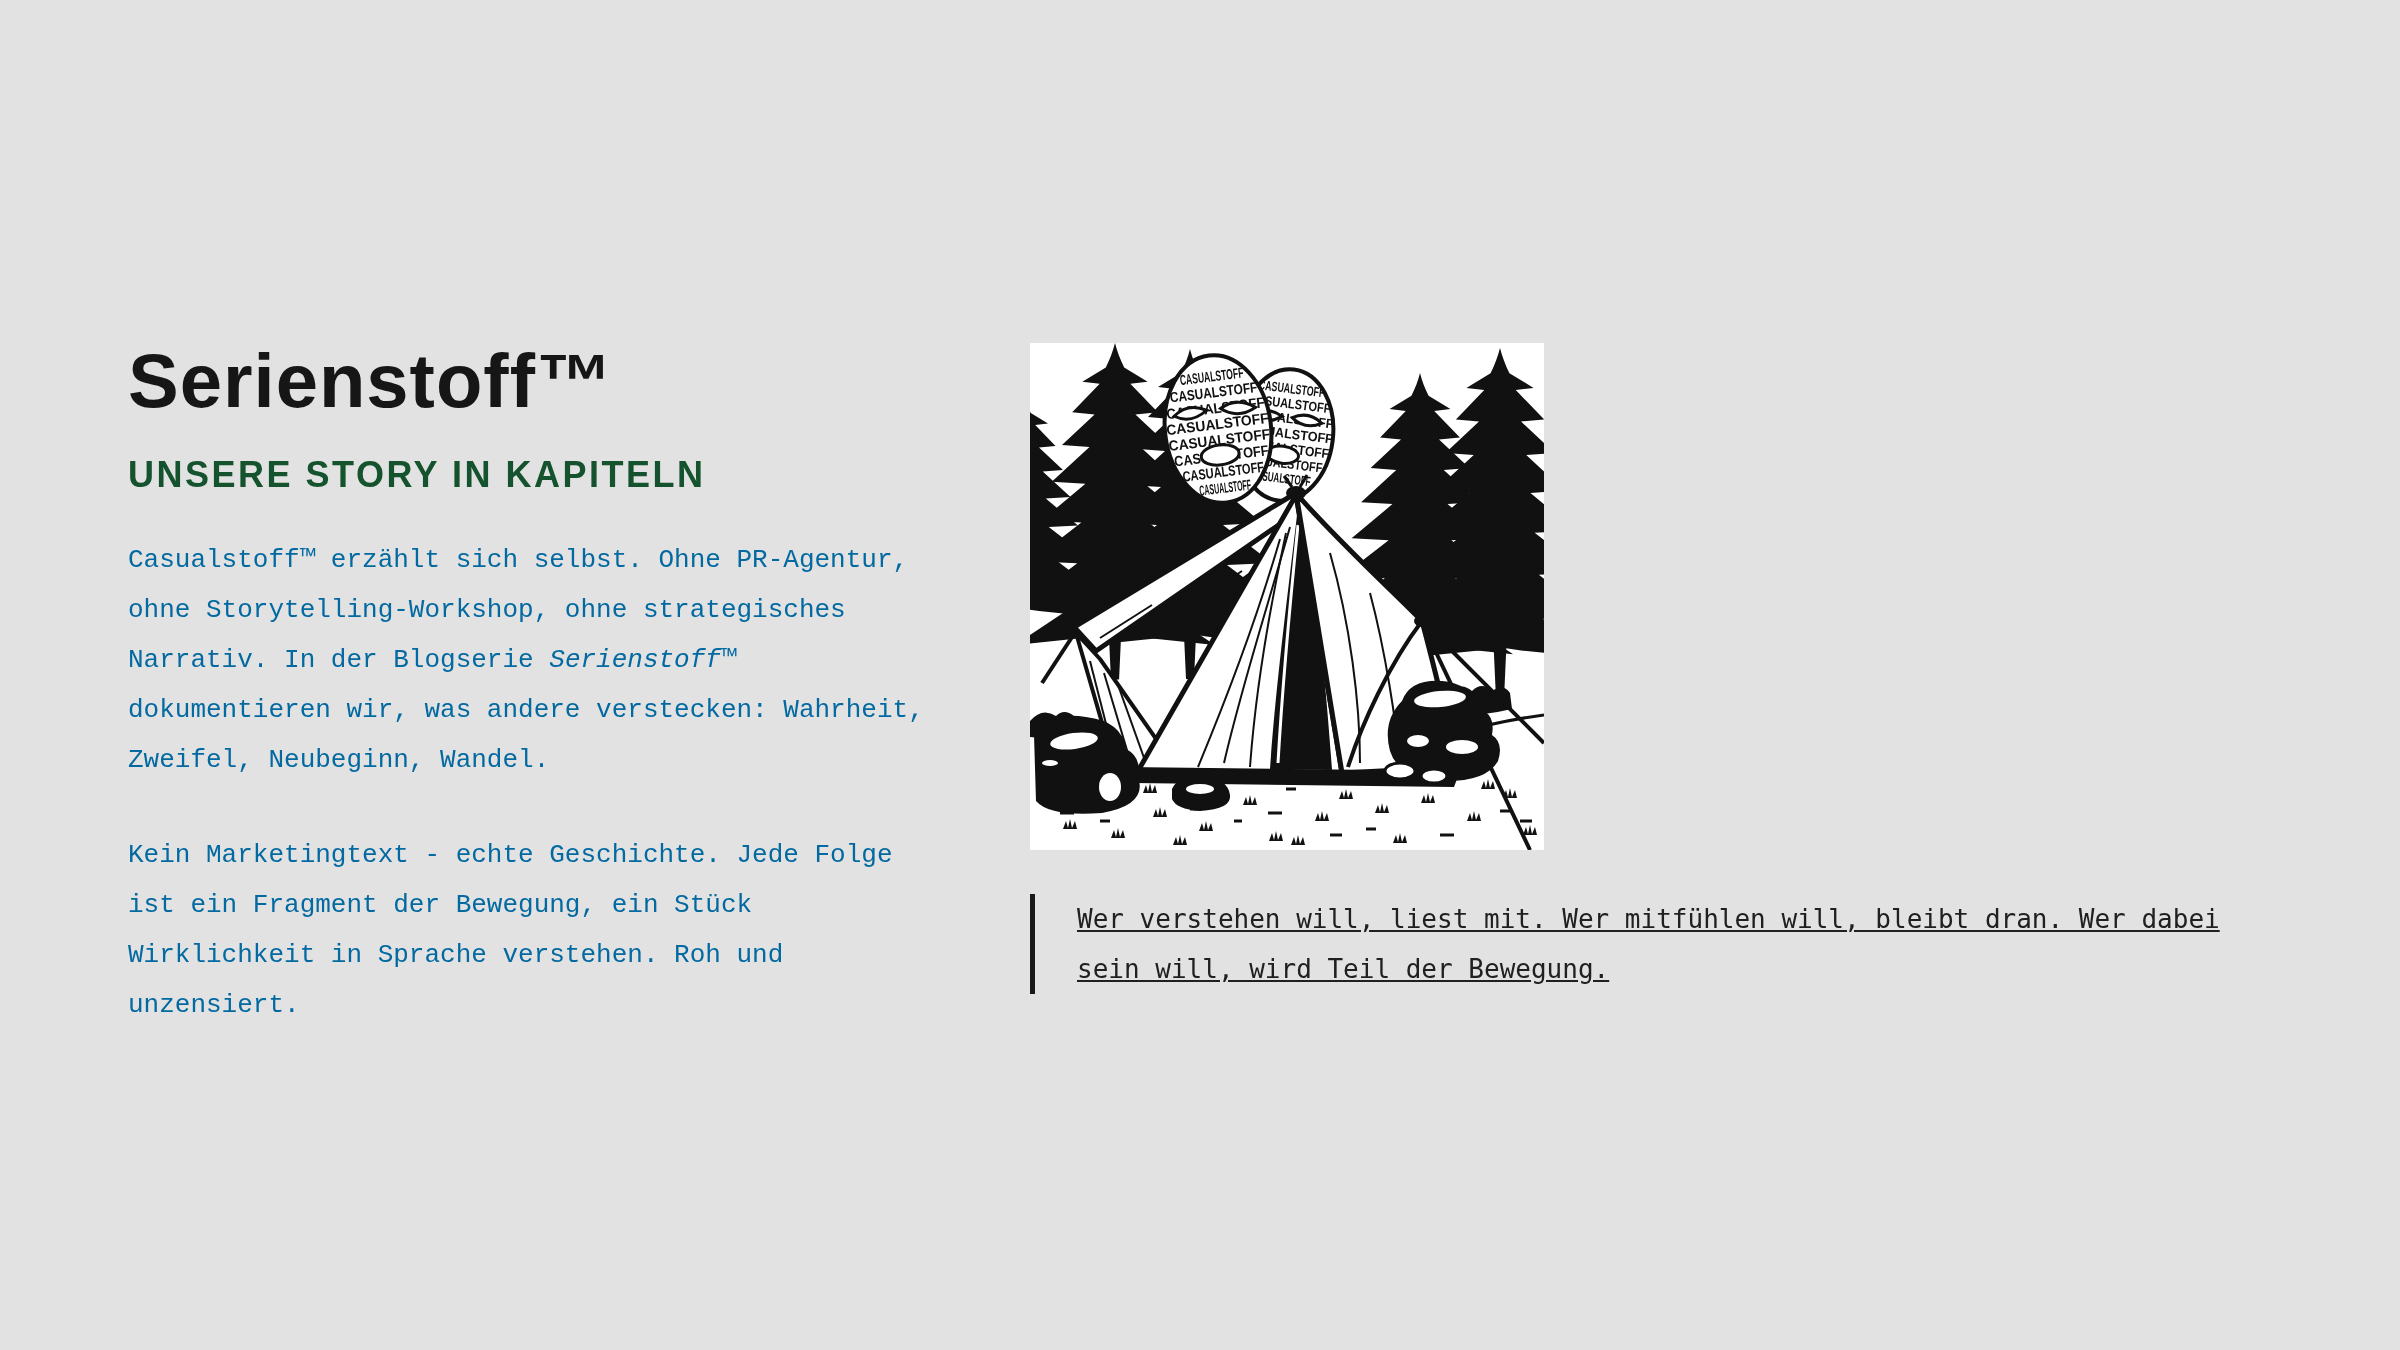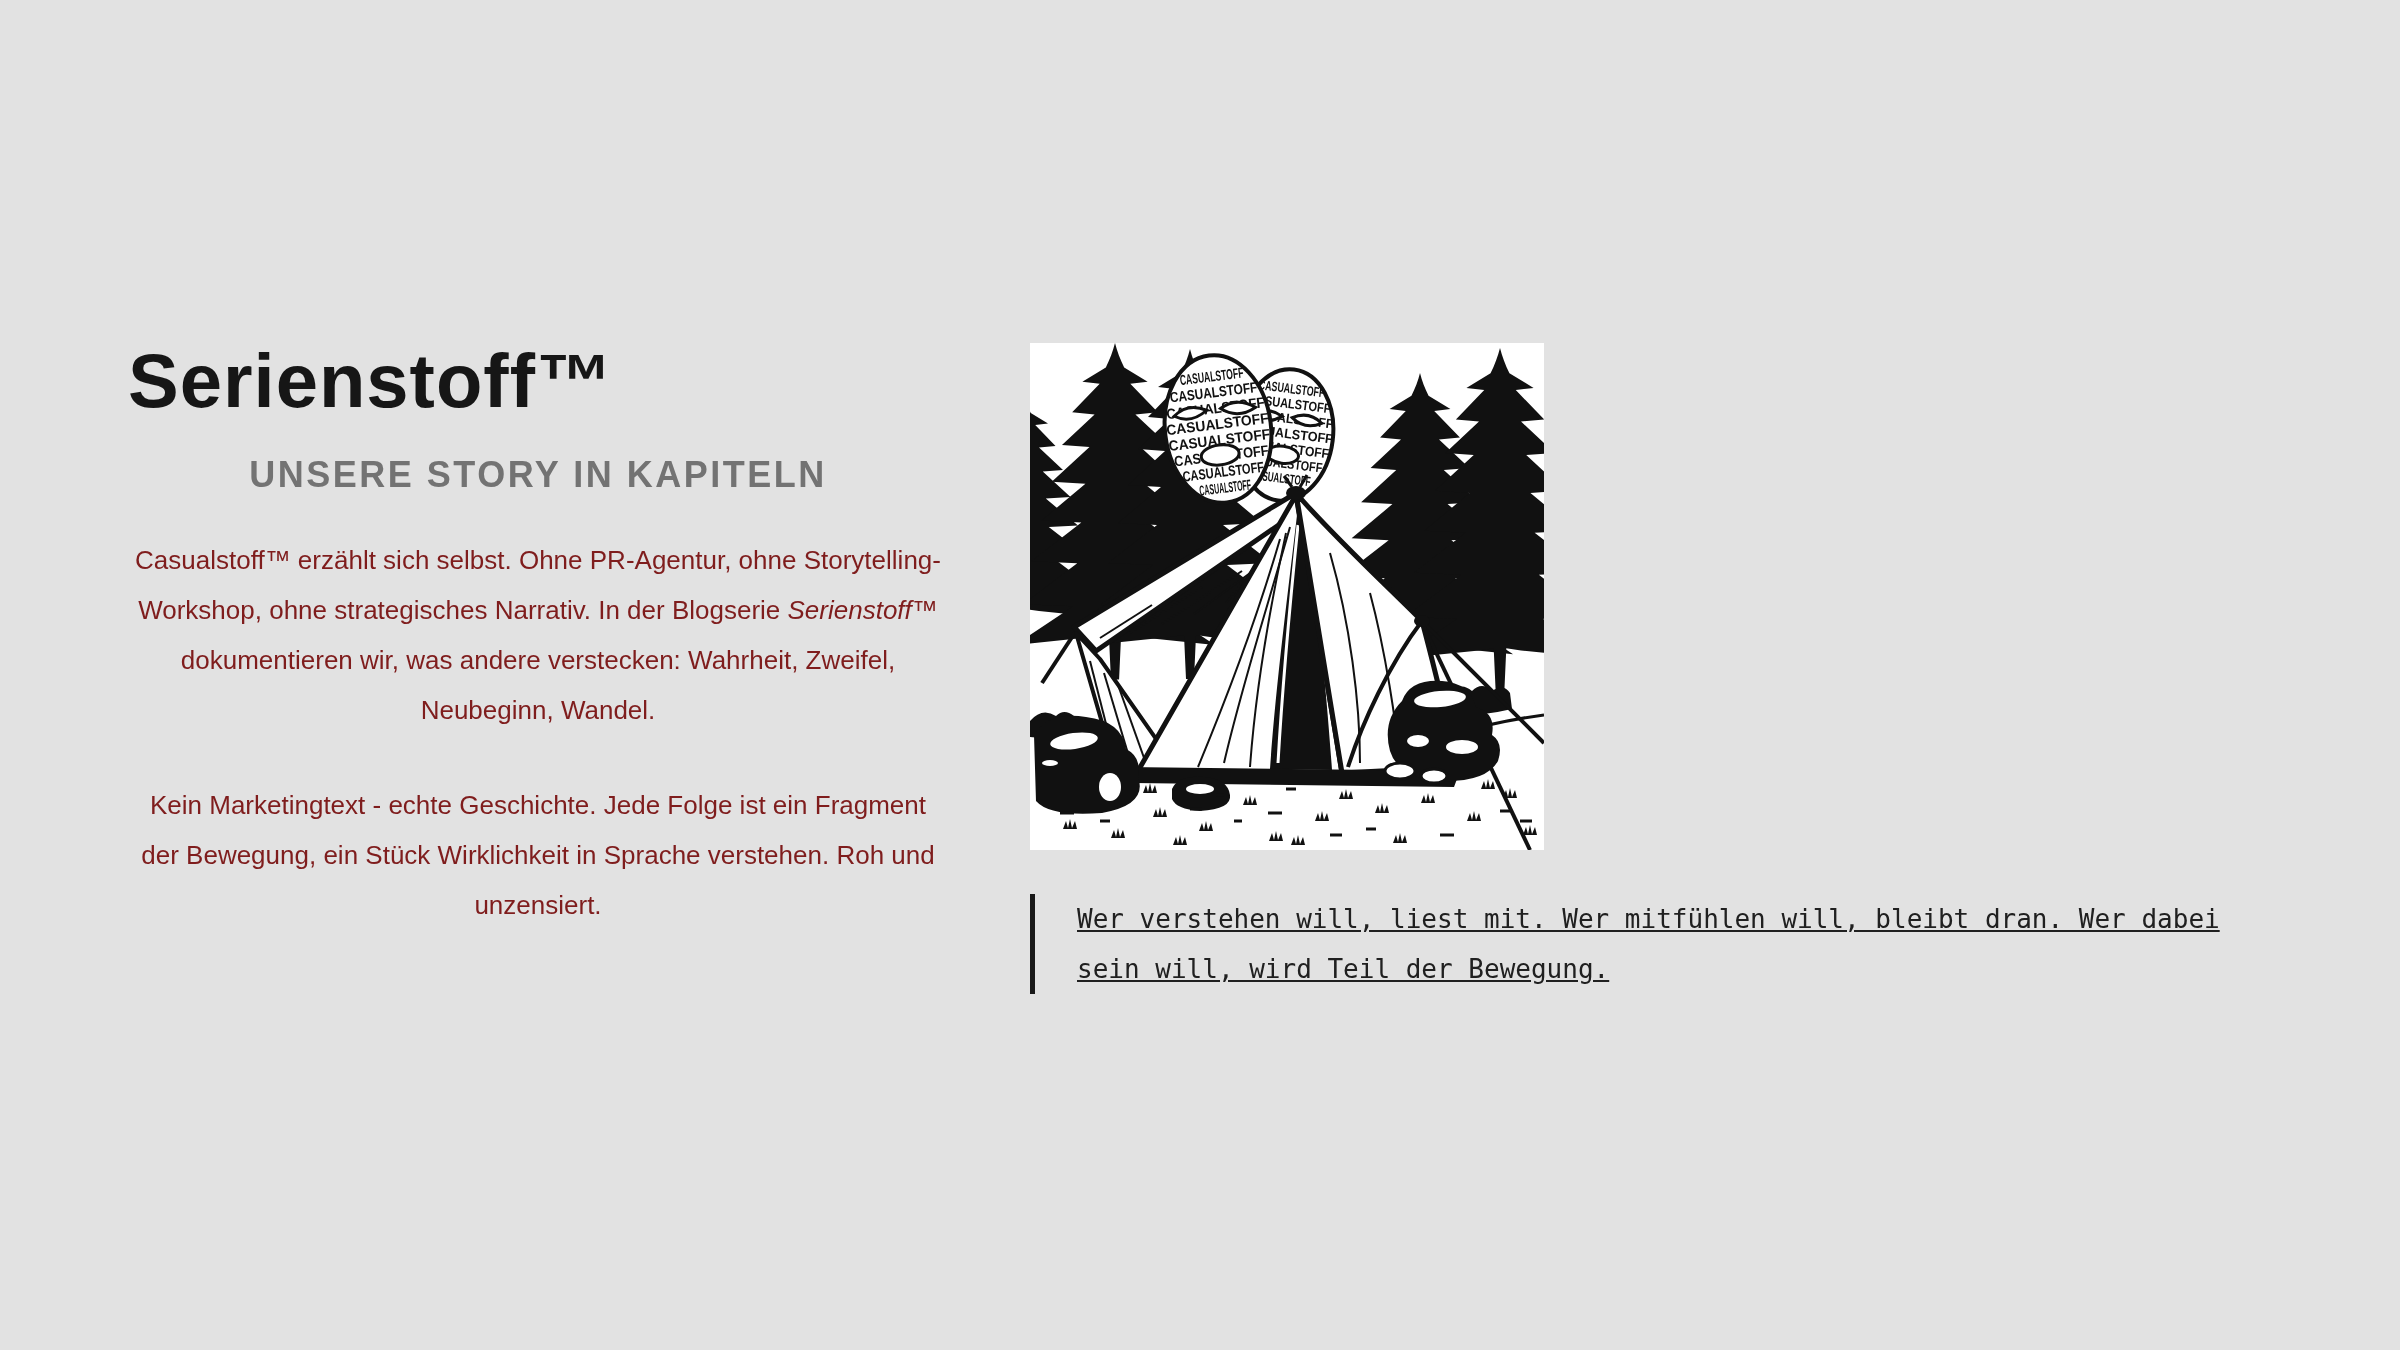--- a/index.html
+++ b/index.html
@@ -28,29 +28,27 @@
     letter-spacing: 1px;
     color: #161616;
   }
   .page-subtitle {
     margin: 38px 0 0 0;
     font-family: "Liberation Sans", sans-serif;
     font-weight: 800;
     font-size: 36px;
     line-height: 1.0;
     letter-spacing: 2.5px;
-    color: #737373;
-    text-align: center;
+    color: #14532d;
   }
   .body-copy {
-    font-family: Liberation Sans, sans-serif;
+    font-family: Liberation Mono, monospace;
     font-size: 26px;
     line-height: 50px;
-    color: #7f1d1d;
-    text-align: center;
+    color: #0369a1;
   }
   p.body-copy { margin: 42px 0 0 0; }
   p.body-copy + p.body-copy { margin-top: 45px; }
   .media-col { width: 1250px; flex: 0 0 auto; }
   figure.illustration {
     margin: 0;
     width: 514px;
     height: 507px;
     background: #ffffff;
   }

